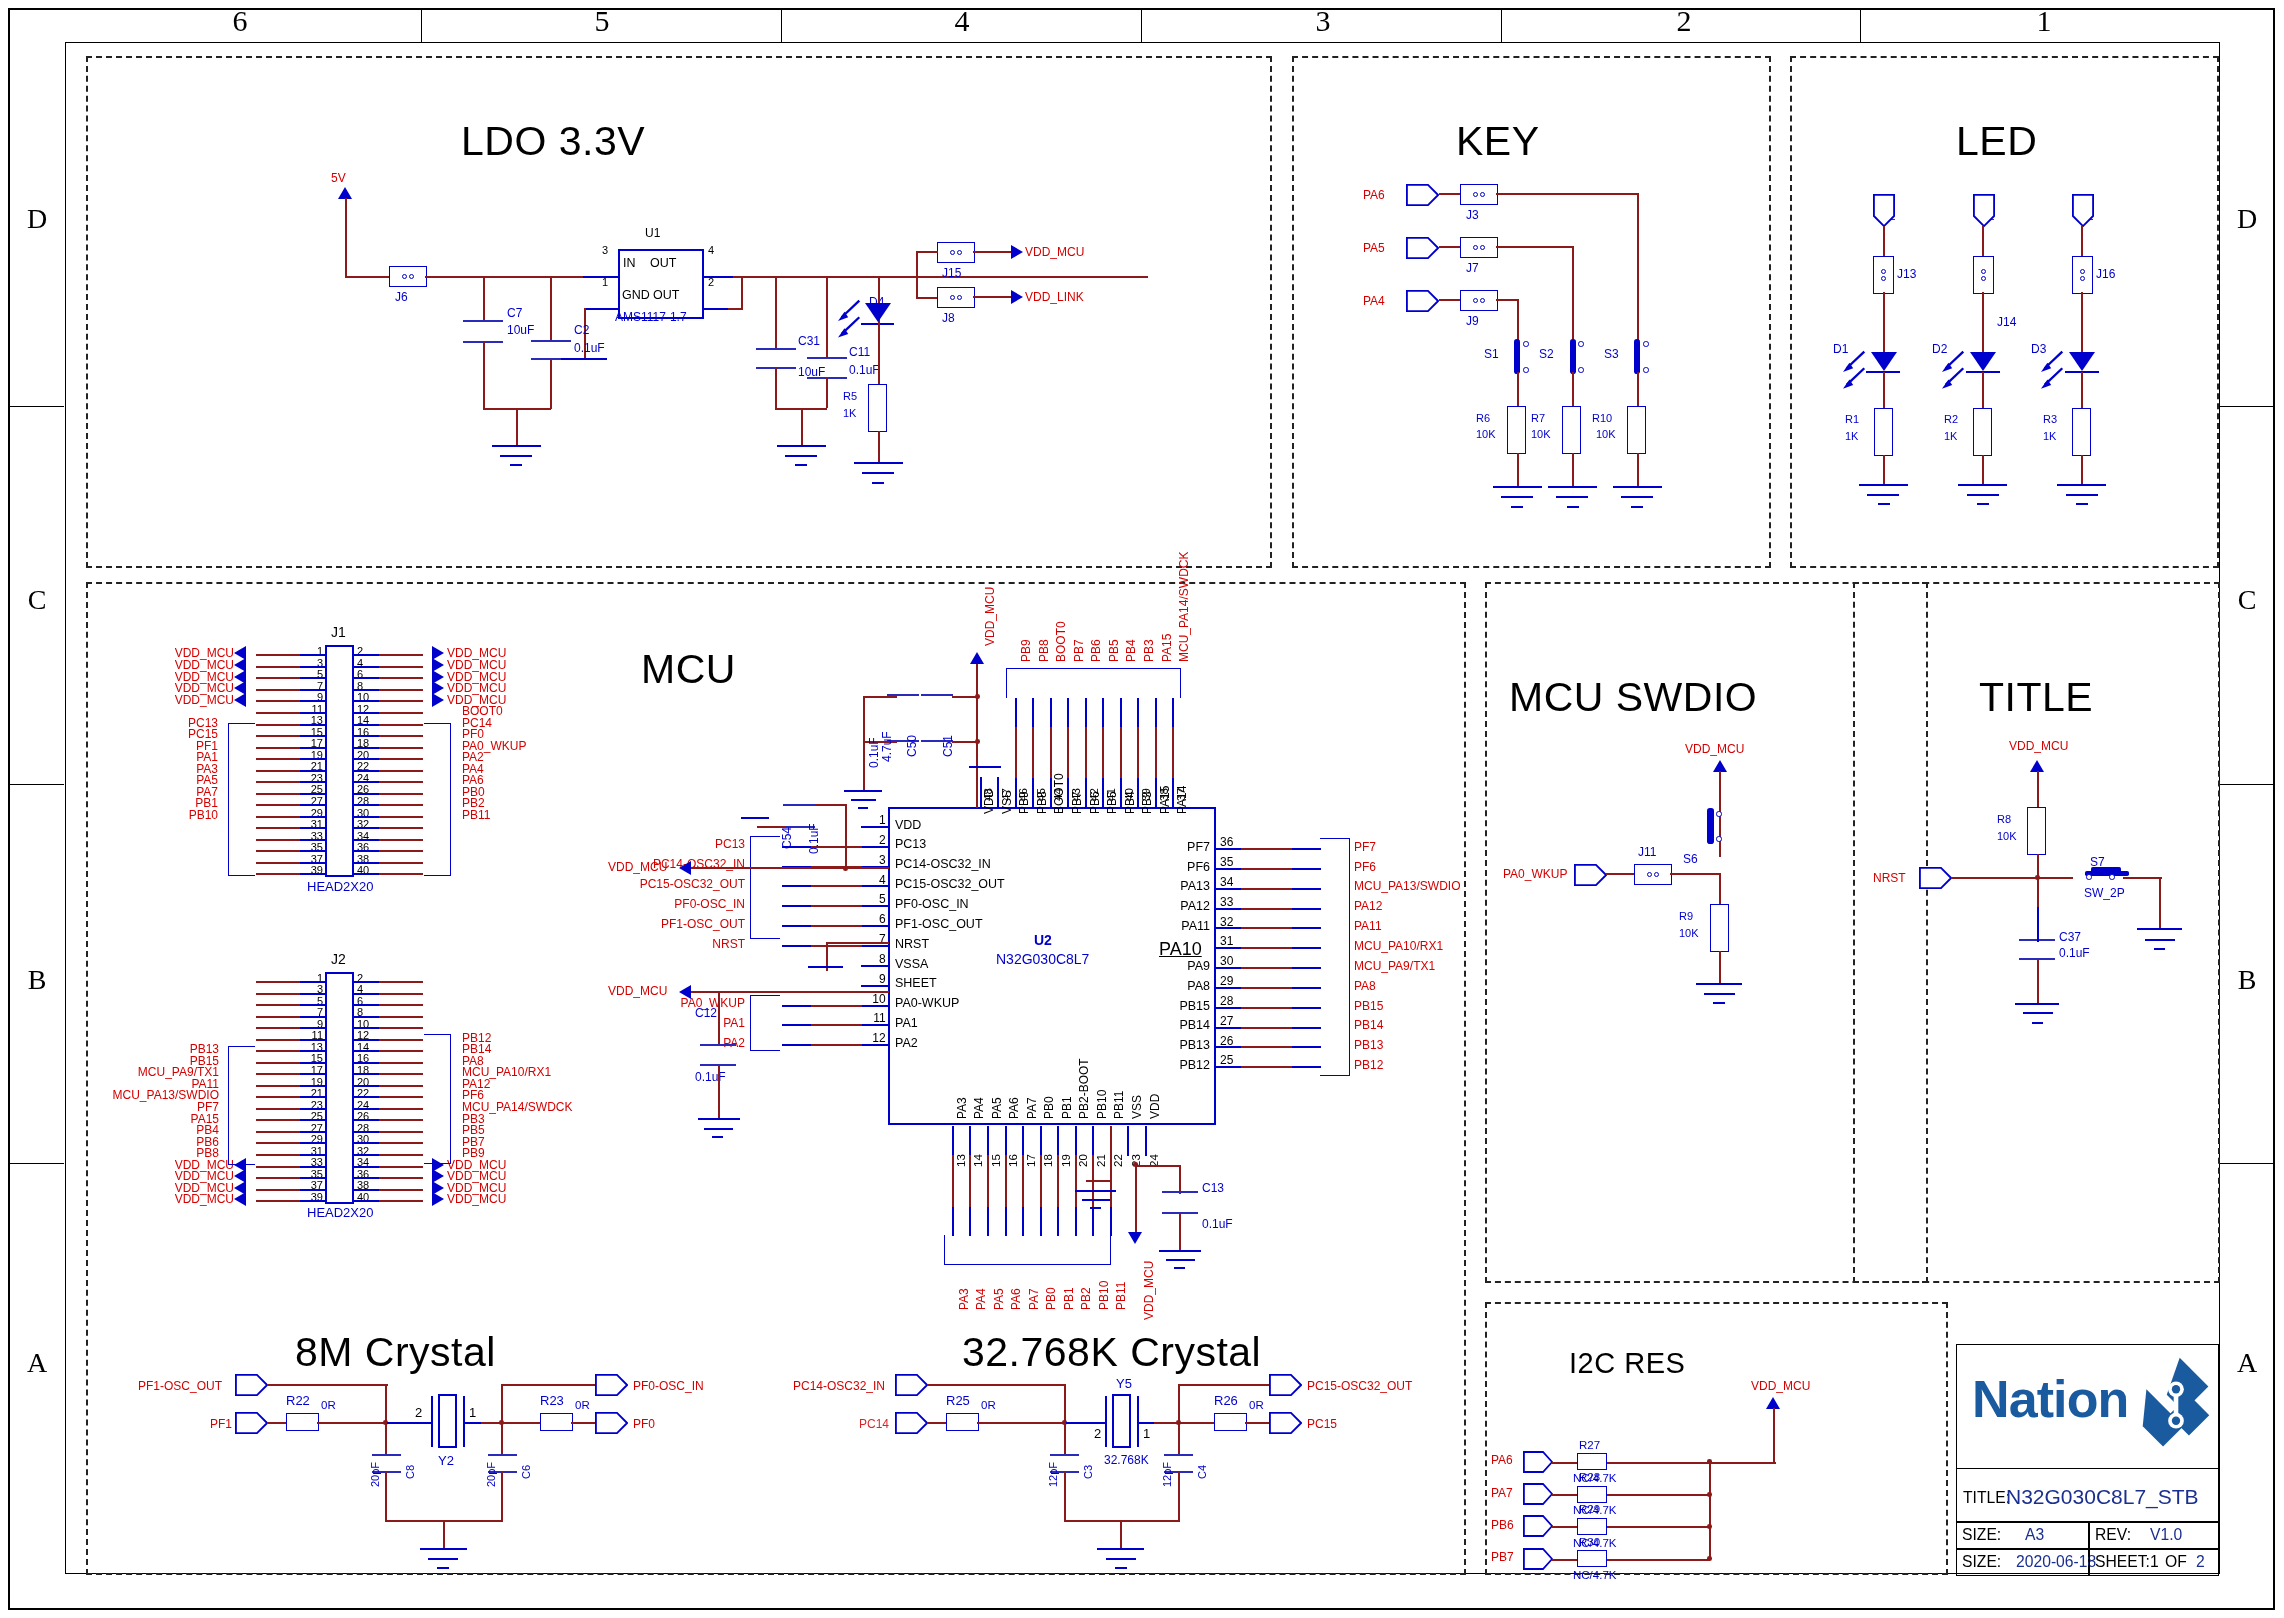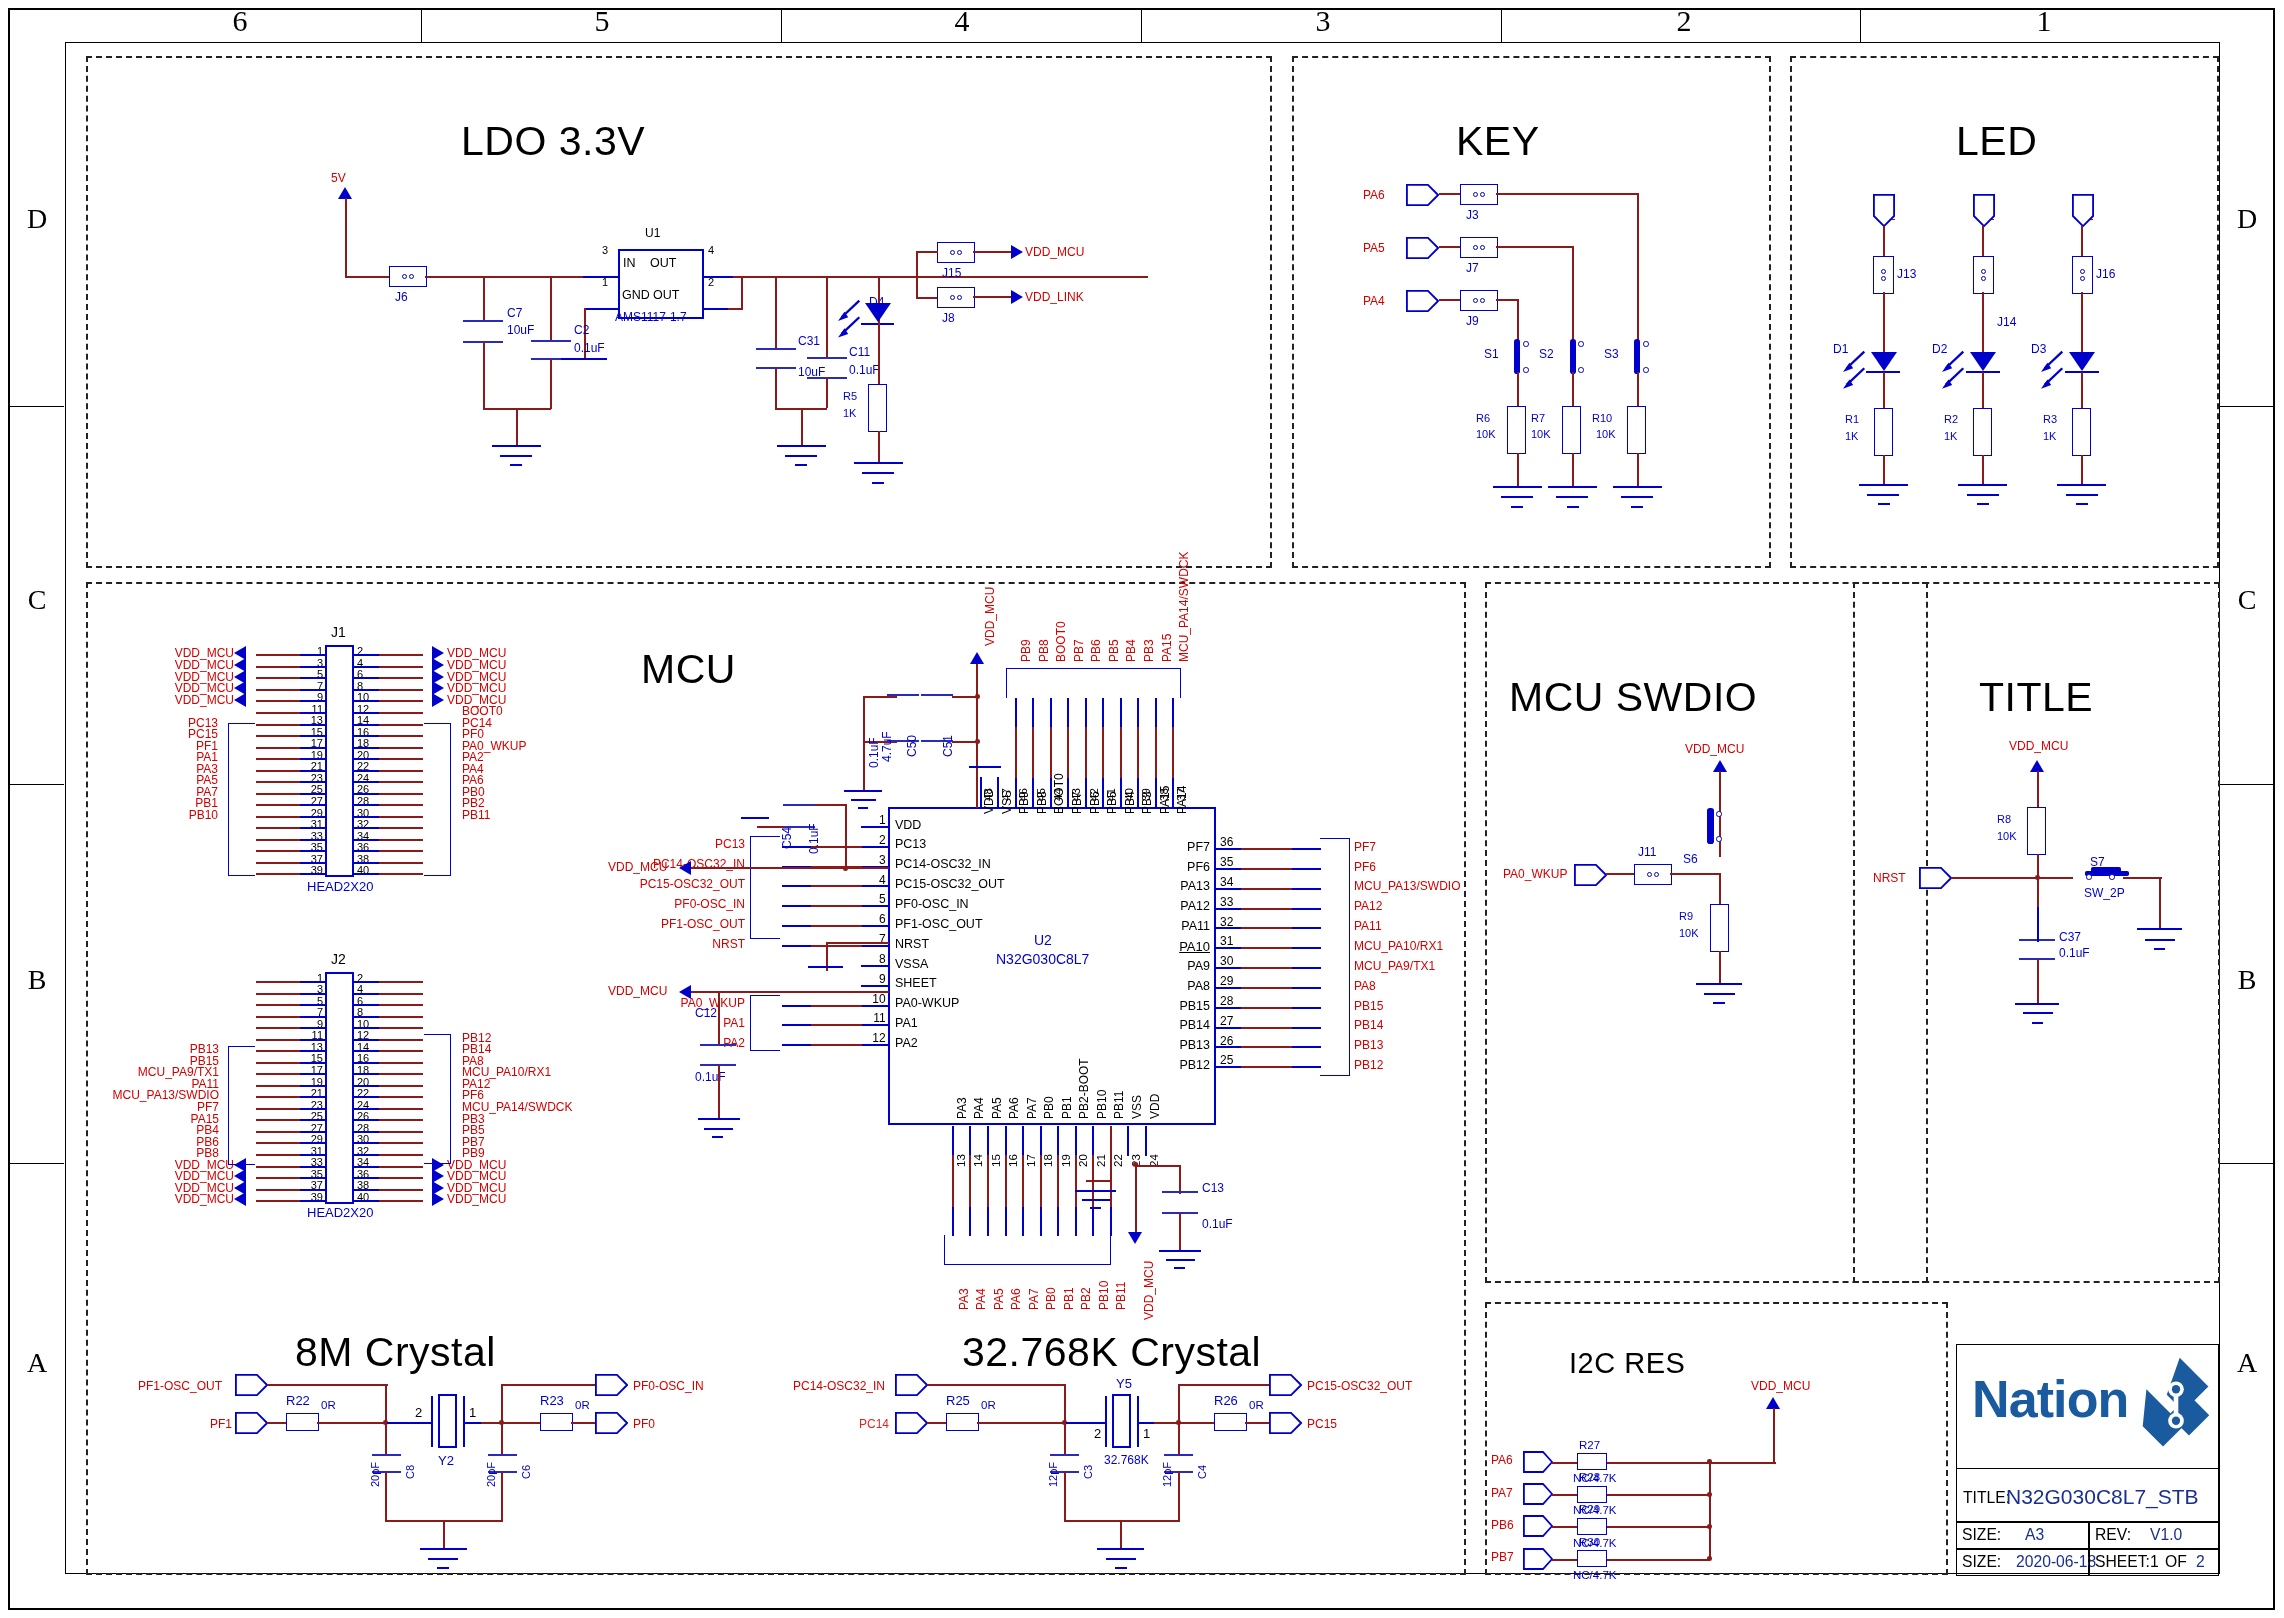--- a/index.html
+++ b/index.html
@@ -721,21 +721,21 @@
       <div class="abs parwR" style="left:432px;top:1169px;"></div>
       <div class="abs lab-r" style="left:447px;top:1169px;">VDD_MCU</div>
       <div class="abs parwR" style="left:432px;top:1181px;"></div>
       <div class="abs lab-r" style="left:447px;top:1181px;">VDD_MCU</div>
       <div class="abs parwR" style="left:432px;top:1192px;"></div>
       <div class="abs lab-r" style="left:447px;top:1192px;">VDD_MCU</div>
       <div class="abs bus" style="left:424px;top:1034px;width:27px;height:130px;border-right:1.8px solid #0000CC;border-top:1.8px solid #0000CC;border-bottom:1.8px solid #0000CC;border-left:none;"></div>
     </div>
 
   <div class="abs mcubody" style="left:888px;top:807px;width:328px;height:318px;"></div>
-  <div class="abs lab-b" style="left:1034px;top:932px;font-size:14px;">U2</div>
+  <div class="abs lab-b" style="left:1034px;top:932px;font-size:14px;font-weight:bold;">U2</div>
   <div class="abs lab-b" style="left:996px;top:951px;font-size:14px;">N32G030C8L7</div>
   <div id="u2-left">
       <div class="abs lab-k" style="left:895px;top:818px;font-size:12.5px;">VDD</div>
       <div class="abs pinnum" style="left:870px;top:813px;width:15.7px;text-align:right;font-size:12px;">1</div>
       <div class="abs wb" style="left:861px;top:826px;width:28px;"></div>
       <div class="abs lab-k" style="left:895px;top:837px;font-size:12.5px;">PC13</div>
       <div class="abs pinnum" style="left:870px;top:833px;width:15.7px;text-align:right;font-size:12px;">2</div>
       <div class="abs wb" style="left:861px;top:846px;width:28px;"></div>
       <div class="abs wr" style="left:810px;top:846px;width:52px;"></div>
       <div class="abs wb" style="left:782px;top:846px;width:29px;"></div>
@@ -821,21 +821,21 @@
       <div class="abs wb" style="left:1216px;top:908px;width:26px;"></div>
       <div class="abs wr" style="left:1241px;top:908px;width:52px;"></div>
       <div class="abs wb" style="left:1292px;top:908px;width:29px;"></div>
       <div class="abs lab-r" style="left:1354px;top:899px;">PA12</div>
       <div class="abs lab-k" style="left:1159px;top:919px;width:51px;text-align:right;font-size:12.5px;">PA11</div>
       <div class="abs pinnum" style="left:1220px;top:915px;font-size:12px;">32</div>
       <div class="abs wb" style="left:1216px;top:927px;width:26px;"></div>
       <div class="abs wr" style="left:1241px;top:927px;width:52px;"></div>
       <div class="abs wb" style="left:1292px;top:927px;width:29px;"></div>
       <div class="abs lab-r" style="left:1354px;top:919px;">PA11</div>
-      <div class="abs lab-k" style="left:1159px;top:939px;width:51px;text-align:right;font-size:13px;text-decoration:underline;">PA10</div>
+      <div class="abs lab-k" style="left:1159px;top:939px;width:51px;font-size:18px;text-decoration:underline;">PA10</div>
       <div class="abs pinnum" style="left:1220px;top:934px;font-size:12px;">31</div>
       <div class="abs wb" style="left:1216px;top:947px;width:26px;"></div>
       <div class="abs wr" style="left:1241px;top:947px;width:52px;"></div>
       <div class="abs wb" style="left:1292px;top:947px;width:29px;"></div>
       <div class="abs lab-r" style="left:1354px;top:939px;">MCU_PA10/RX1</div>
       <div class="abs lab-k" style="left:1159px;top:959px;width:51px;text-align:right;font-size:12.5px;">PA9</div>
       <div class="abs pinnum" style="left:1220px;top:954px;font-size:12px;">30</div>
       <div class="abs wb" style="left:1216px;top:967px;width:26px;"></div>
       <div class="abs wr" style="left:1241px;top:967px;width:52px;"></div>
       <div class="abs wb" style="left:1292px;top:967px;width:29px;"></div>

